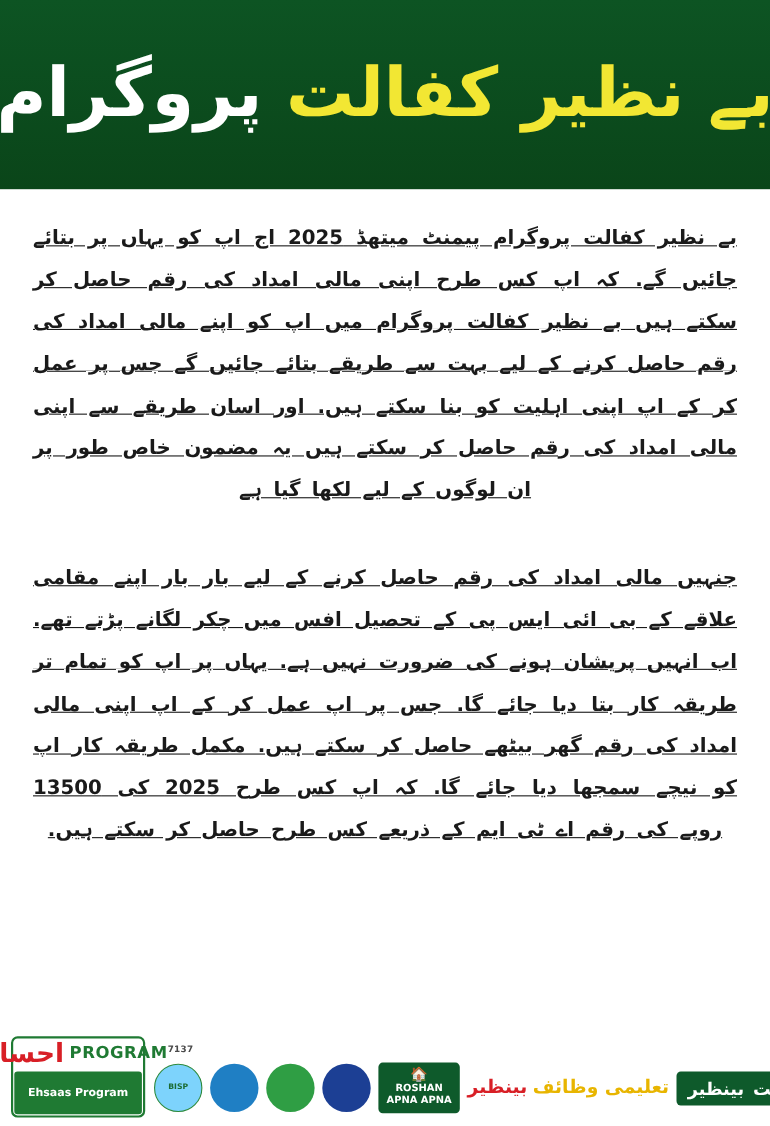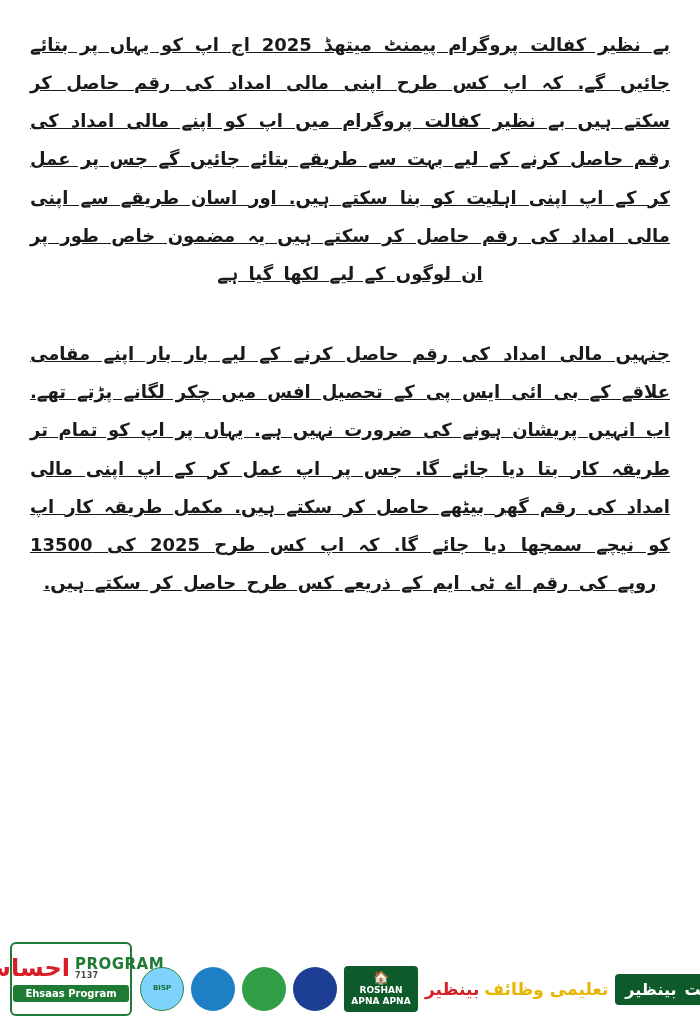--- a/index.html
+++ b/index.html
@@ -104,21 +104,21 @@
     gap: 5px;
   }
   .ehsaas-mark {
     font-size: 24px;
     color: #d81f26;
     font-weight: bold;
     line-height: 1;
   }
   .ehsaas-word {
     display: flex;
-    flex-direction: column;
+    flex-direction: row;
     align-items: flex-start;
     line-height: 1;
   }
   .ehsaas-word .w1 {
     font-size: 15px;
     font-weight: bold;
     color: #1f7a33;
     letter-spacing: .5px;
   }
   .ehsaas-word .w2 {
@@ -126,21 +126,21 @@
     font-weight: bold;
     color: #4a4a4a;
     letter-spacing: .3px;
   }
   .ehsaas-bar {
     margin-top: 5px;
     background: #1f7a33;
     color: #ffffff;
     font-size: 10px;
     font-weight: bold;
-    padding: 3px 12px;
+    padding: 14px 12px;
     border-radius: 3px;
     white-space: nowrap;
   }
 
   .logo-row {
     display: flex;
     align-items: center;
     gap: 7px;
     flex: 1 1 auto;
     justify-content: flex-start;
@@ -219,20 +219,26 @@
     gap: 8px;
     align-items: center;
     flex: 0 0 auto;
   }
 </style>
 </head>
 <body>
 
 <div class="poster">
 
+  <div class="header">
+    <div class="header-title">
+      <span class="hl">بے نظیر کفالت</span>
+      <span>پروگرام</span>
+    </div>
+  </div>
 
   <div class="content">
     <p class="para p1">بے نظیر کفالت پروگرام پیمنٹ میتھڈ 2025 اج اپ کو یہاں پر بتائے جائیں گے. کہ اپ کس طرح اپنی مالی امداد کی رقم حاصل کر سکتے ہیں بے نظیر کفالت پروگرام میں اپ کو اپنے مالی امداد کی رقم حاصل کرنے کے لیے بہت سے طریقے بتائے جائیں گے جس پر عمل کر کے اپ اپنی اہلیت کو بنا سکتے ہیں. اور اسان طریقے سے اپنی مالی امداد کی رقم حاصل کر سکتے ہیں یہ مضمون خاص طور پر ان لوگوں کے لیے لکھا گیا ہے</p>
     <p class="para p2">جنہیں مالی امداد کی رقم حاصل کرنے کے لیے بار بار اپنے مقامی علاقے کے بی ائی ایس پی کے تحصیل افس میں چکر لگانے پڑتے تھے. اب انہیں پریشان ہونے کی ضرورت نہیں ہے. یہاں پر اپ کو تمام تر طریقہ کار بتا دیا جائے گا. جس پر اپ عمل کر کے اپ اپنی مالی امداد کی رقم گھر بیٹھے حاصل کر سکتے ہیں. مکمل طریقہ کار اپ کو نیچے سمجھا دیا جائے گا. کہ اپ کس طرح 2025 کی 13500 روپے کی رقم اے ٹی ایم کے ذریعے کس طرح حاصل کر سکتے ہیں.</p>
   </div>
 
   <div class="footer">
 
     <div class="ehsaas-box">
       <div class="ehsaas-top">

